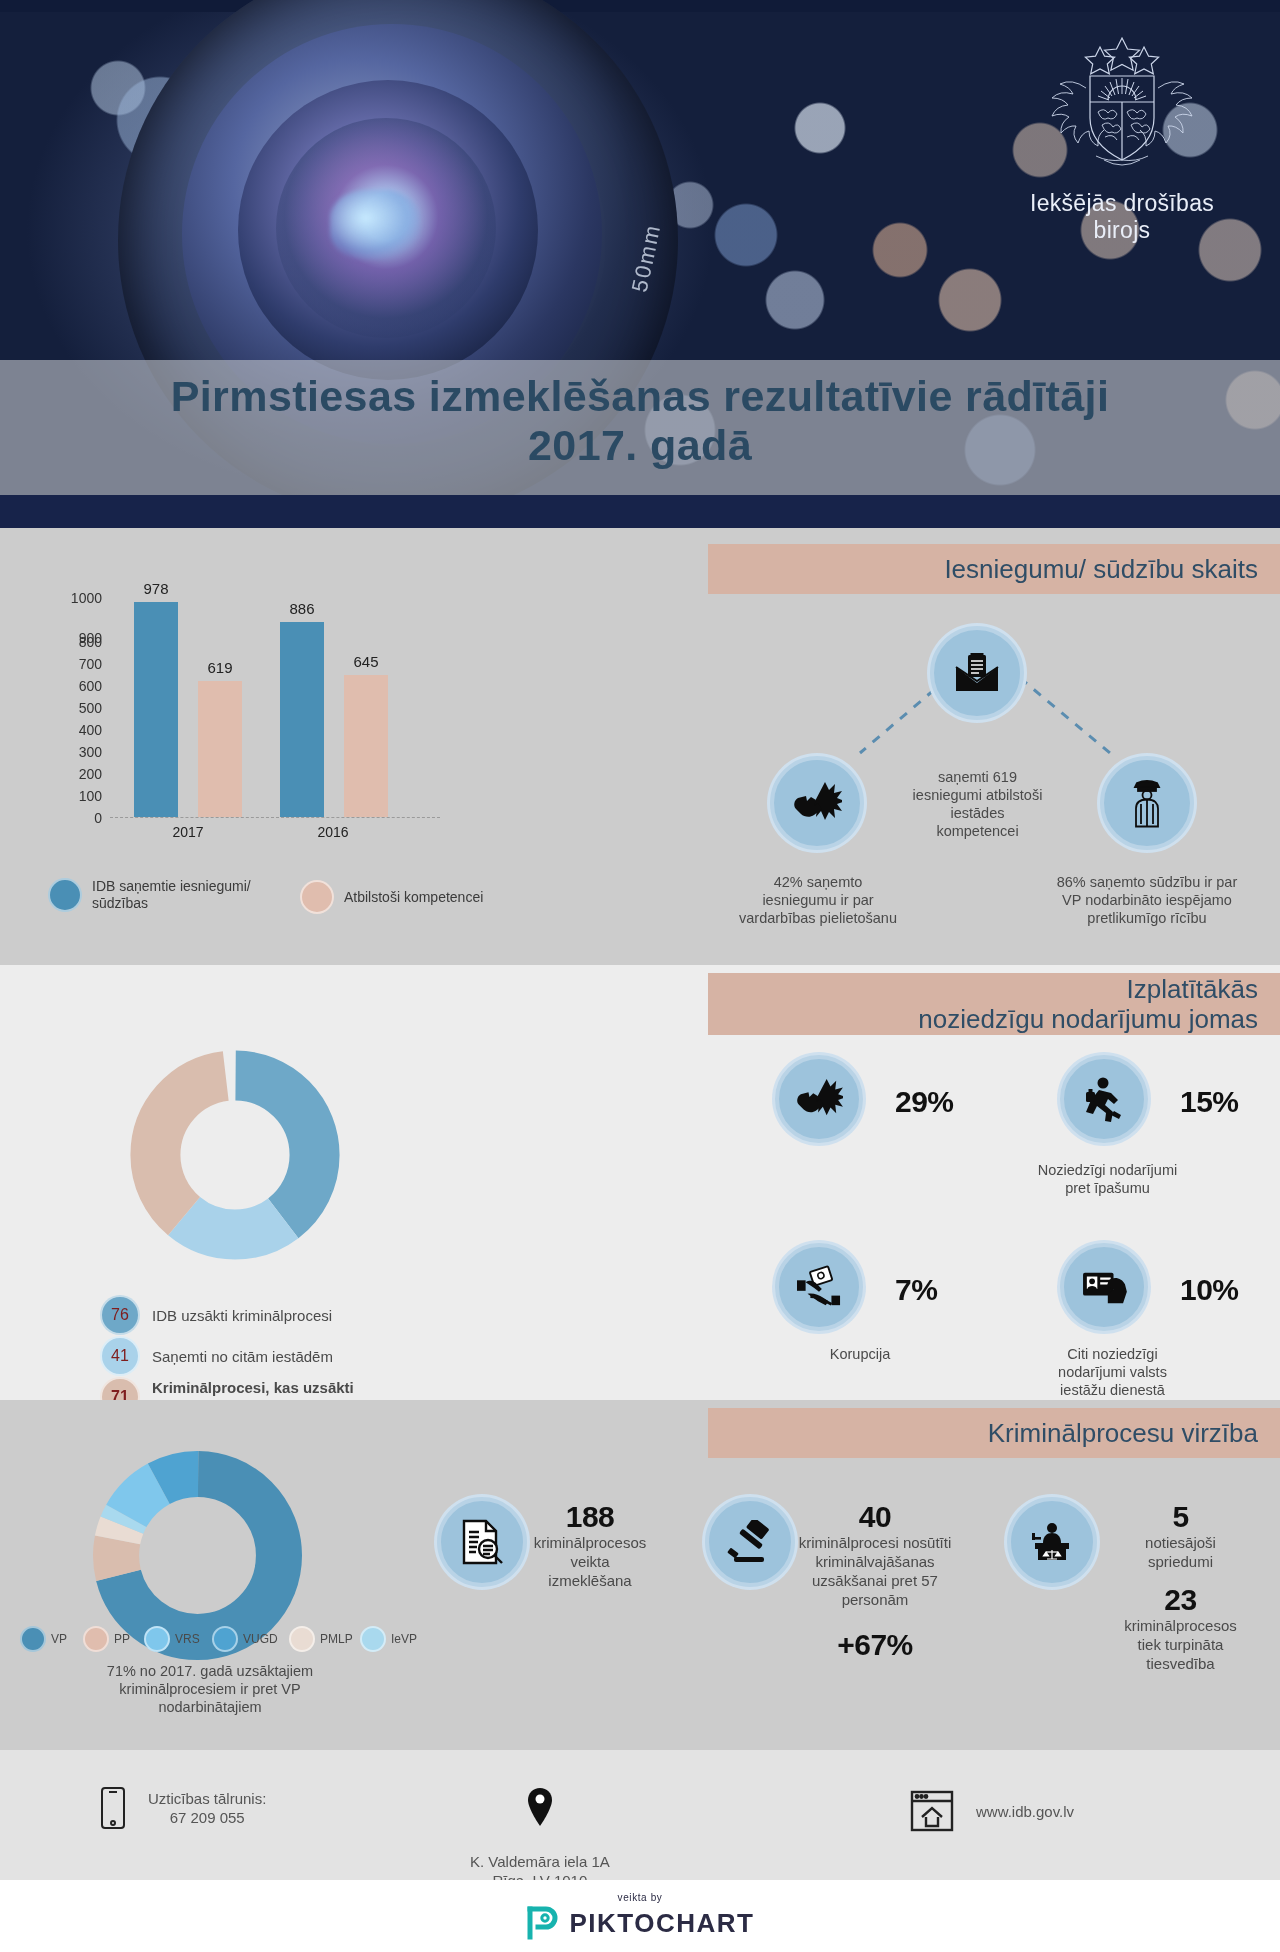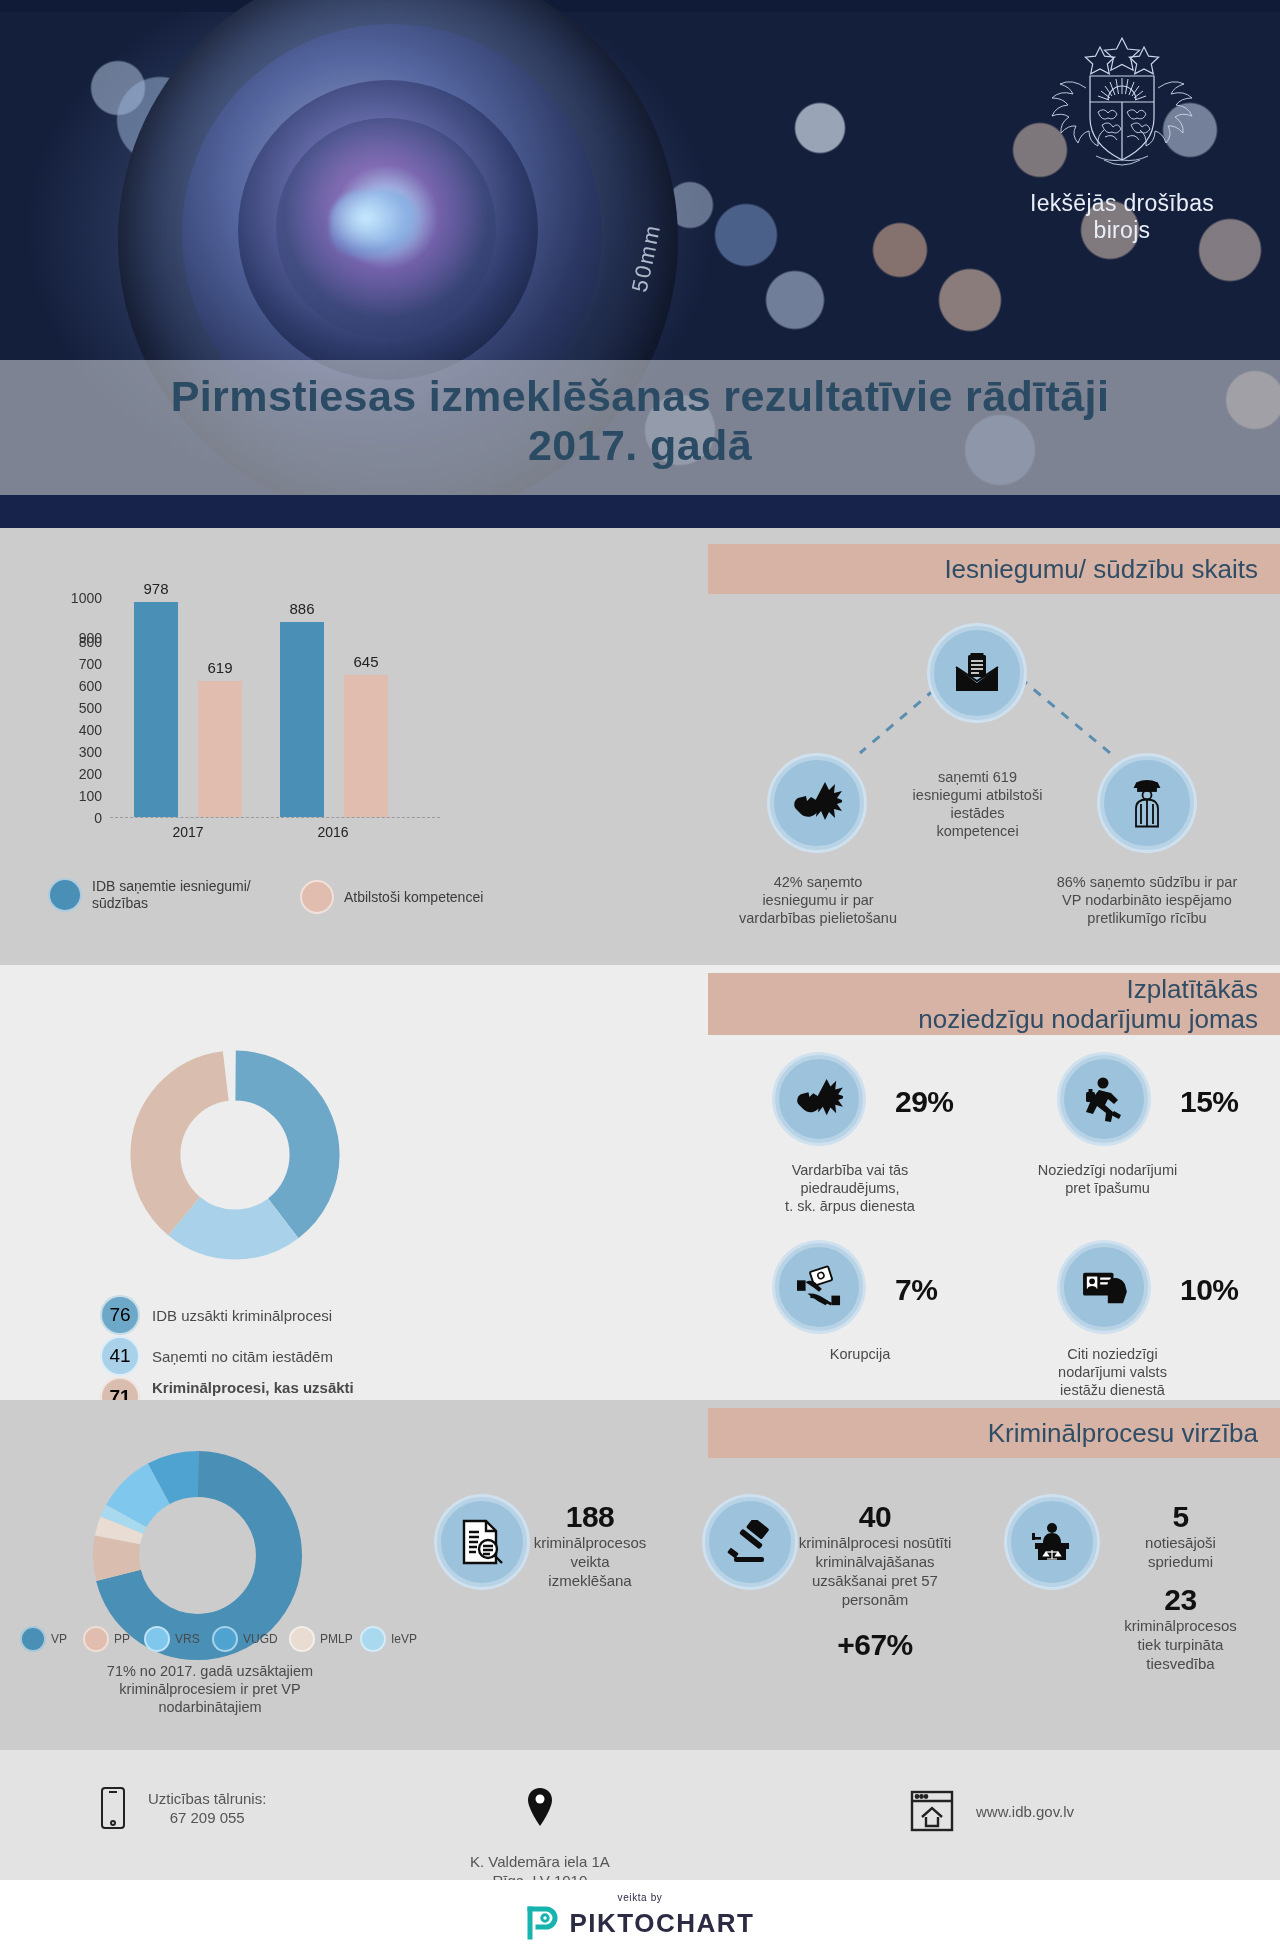--- a/index.html
+++ b/index.html
@@ -119,21 +119,21 @@
   
   .s2 { left:0; top:965px; width:1280px; height:435px; background:#ededed; }
   .s2head { position:absolute; left:0; top:8px; width:585px; height:50px; }
   .s2headsh{ position:absolute; left:14px; top:22px; width:585px; height:50px; background:#c9a293; }
   .s2headR { position:absolute; left:708px; top:8px; width:572px; height:62px; }
   .s2headRsh{position:absolute; left:694px; top:22px; width:572px; height:62px; background:#c9a293; }
 
   .legend-pill { position:absolute; display:flex; align-items:center; gap:12px; }
   .pill-num {
     width:40px; height:40px; border-radius:50%; display:flex; align-items:center; justify-content:center;
-    font-size:19px; color:#000000; border:2px solid rgba(255,255,255,.6);
+    font-size:16px; color:#7f1d1d; border:2px solid rgba(255,255,255,.6);
   }
   .pill-txt { font-size:15px; color:#4a4a4a; line-height:19px; }
 
   .pct { position:absolute; font-size:30px; font-weight:700; color:#111; letter-spacing:-.5px; }
 
   
   .s3 { left:0; top:1400px; width:1280px; height:350px; background:#cccccc; }
   .s3head { position:absolute; left:708px; top:8px; width:572px; height:50px; }
   .s3headsh{ position:absolute; left:694px; top:22px; width:572px; height:50px; background:#c9a293; }
   .stat-num { position:absolute; font-size:30px; font-weight:700; color:#111; letter-spacing:-.5px; text-align:center; }
@@ -335,23 +335,20 @@
 pirms 2017. gada</span>
     </div>
 
     <div class="cir ring2" style="left:775px; top:90px; width:88px; height:88px;">
       <svg width="48" height="44" viewBox="0 0 50 46" fill="#0d0d0d">
         <path d="M33 2 l4 8 6-6 -1 9 8-2 -5 7 8 3 -8 3 5 7 -8-2 1 9 -6-6 -4 8 -4-9 -5 6 1-9 -8 2 5-7z"></path>
         <path d="M6 18 c-4 2 -5 8 -2 11 l5 5 c3 3 9 4 13 1 l8-6 -4-6 -4 3 2-6 -5-3 -4 4 -1-5z"></path>
       </svg>
     </div>
     <div class="pct" style="left:895px; top:120px;">29%</div>
-    <div class="cap" style="left:740px; top:196px; width:220px;"><span style="white-space:pre-line">Vardarbība vai tās
-piedraudējums,
-t. sk. ārpus dienesta</span></div>
 
     <div class="cir ring2" style="left:1060px; top:90px; width:88px; height:88px;">
       <svg width="46" height="46" viewBox="0 0 46 46" fill="#0d0d0d">
         <circle cx="22" cy="7" r="5.5"></circle>
         <path d="M18 14 l12 3 7 7 -4 4 -6-5 -3 6 8 7 -2 10 -6-1 1-8 -9-7 -4 8 -7-2 5-12z"></path>
         <rect x="5" y="16" width="9" height="10" rx="1.5"></rect>
         <rect x="7.5" y="13" width="4" height="4"></rect>
         <path d="M33 35 l7 4 -2 4 -8-4z"></path>
       </svg>
     </div>

